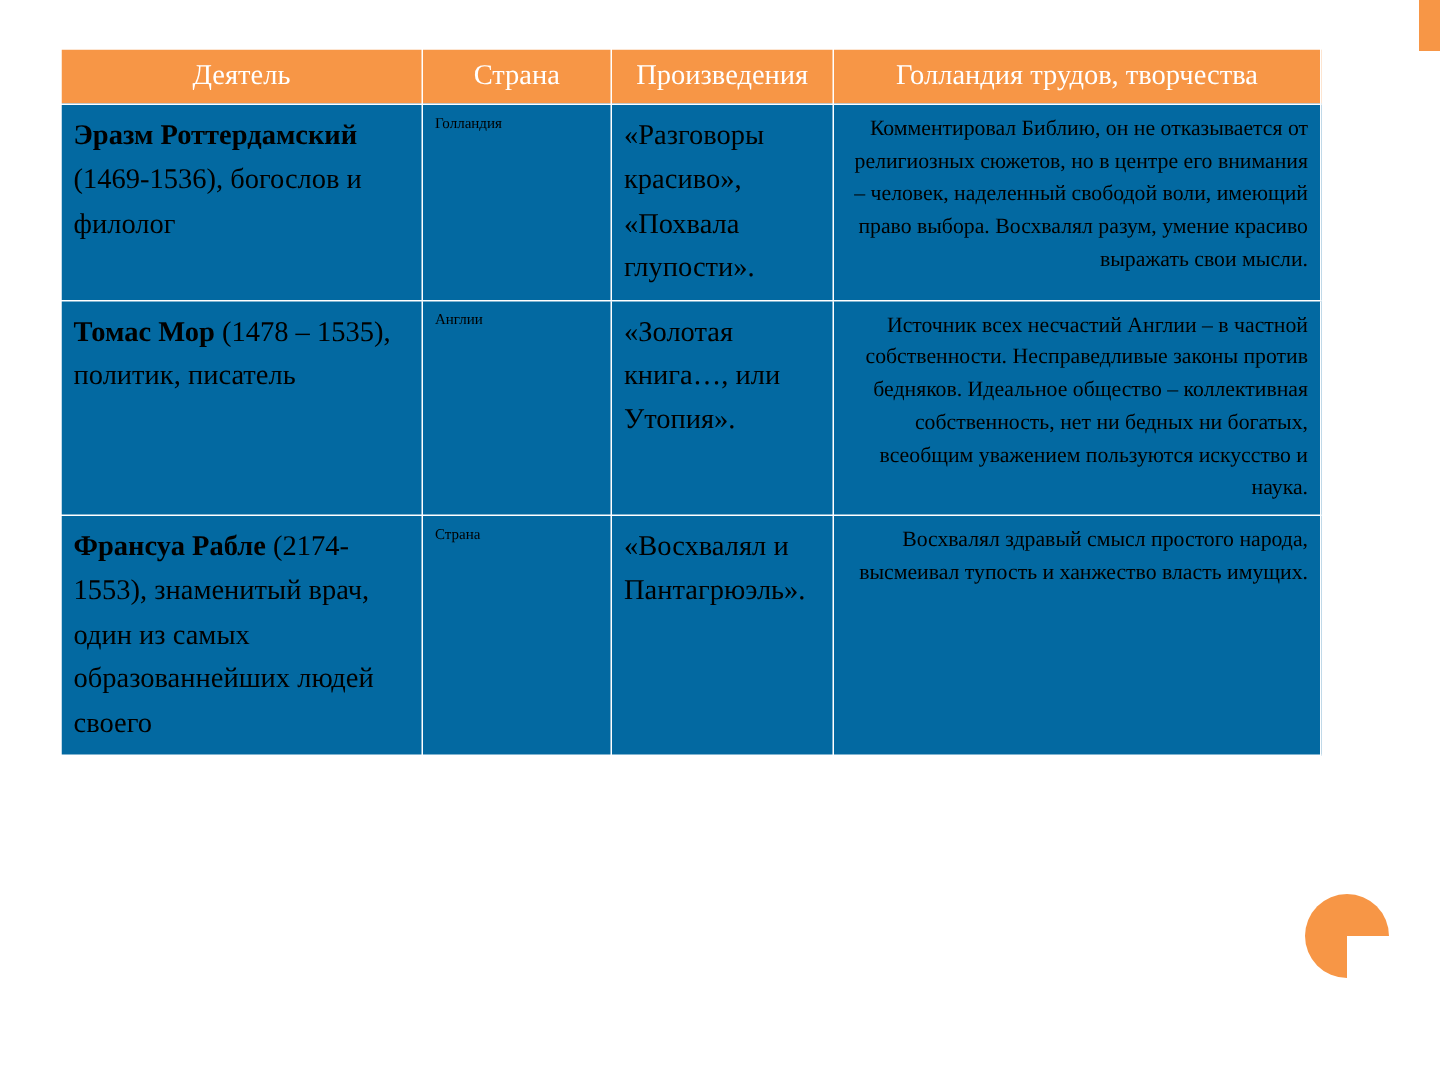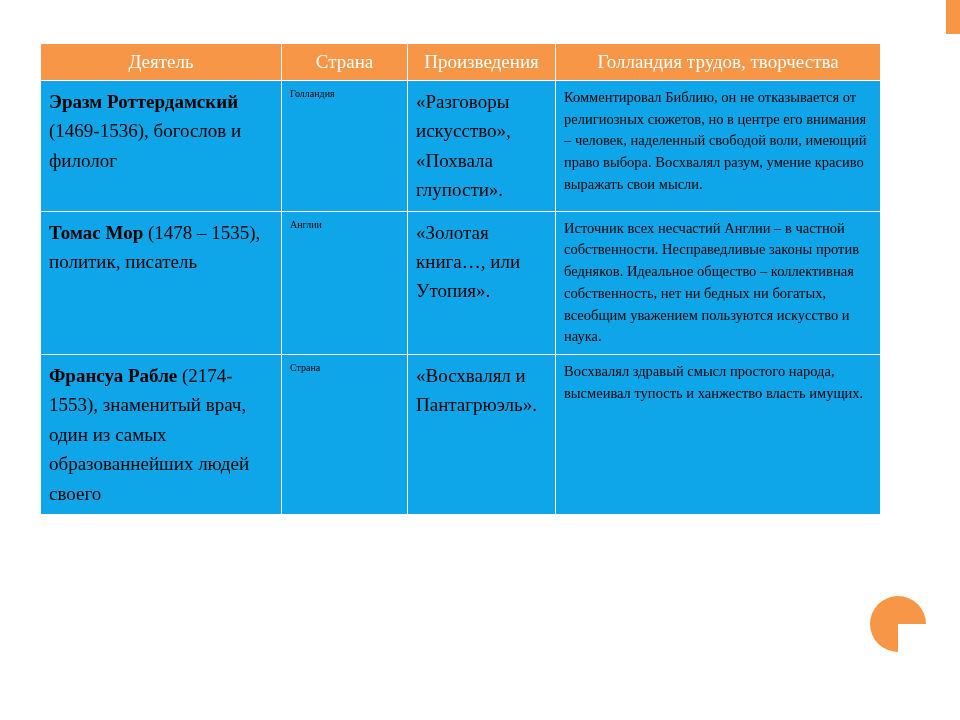--- a/index.html
+++ b/index.html
@@ -46,21 +46,21 @@
     right: 34px;
     top: 624px;
     width: 28px;
     height: 30px;
     background: #ffffff;
   }
 
   .table-wrap {
     position: absolute;
     left: 40px;
-    top: 43px;
+    top: 32px;
     width: 840px;
   }
 
   table.main {
     border-collapse: collapse;
     table-layout: fixed;
     width: 840px;
   }
 
   table.main th, table.main td {
@@ -75,21 +75,21 @@
     text-align: center;
     vertical-align: middle;
     font-weight: normal;
     font-size: 19px;
     line-height: 1.25;
     padding: 12px 6px;
     border: 1px solid #ffffff;
   }
 
   tbody td {
-    background: #0ea5e9;
+    background: #0369a1;
     border: 1px solid #ffffff;
   }
 
   
   col.c1 { width: 241px; }
   col.c2 { width: 126px; }
   col.c3 { width: 148px; }
   col.c4 { width: 325px; }
 
   .cell-person {
@@ -107,20 +107,21 @@
   }
   .cell-works {
     font-size: 19px;
     line-height: 1.55;
     color: #000000;
   }
   .cell-content {
     font-size: 14.5px;
     line-height: 1.5;
     color: #000000;
+    text-align: right;
   }
 
   .row-tall td { padding-bottom: 10px; }
 </style>
 </head>
 <body>
 
 <div class="deco-top-right"></div>
 <div class="deco-top-right-inner"></div>
 <div class="deco-circle"></div>
@@ -142,21 +143,21 @@
         <th>Голландия трудов, творчества</th>
       </tr>
     </thead>
     <tbody>
       <tr>
         <td class="cell-person">
           <span class="nm">Эразм Роттердамский</span>
           <span>(1469-1536), богослов и филолог</span>
         </td>
         <td class="cell-country">Голландия</td>
-        <td class="cell-works">«Разговоры искусство», «Похвала глупости».</td>
+        <td class="cell-works">«Разговоры красиво», «Похвала глупости».</td>
         <td class="cell-content">Комментировал Библию, он не отказывается от религиозных сюжетов, но в центре его внимания – человек, наделенный свободой воли, имеющий право выбора. Восхвалял разум, умение красиво выражать свои мысли.</td>
       </tr>
       <tr class="row-tall">
         <td class="cell-person">
           <span class="nm">Томас Мор</span>
           <span>(1478 – 1535), политик, писатель</span>
         </td>
         <td class="cell-country">Англии</td>
         <td class="cell-works">«Золотая книга…, или Утопия».</td>
         <td class="cell-content">Источник всех несчастий Англии – в частной собственности. Несправедливые законы против бедняков. Идеальное общество – коллективная собственность, нет ни бедных ни богатых, всеобщим уважением пользуются искусство и наука.</td>

